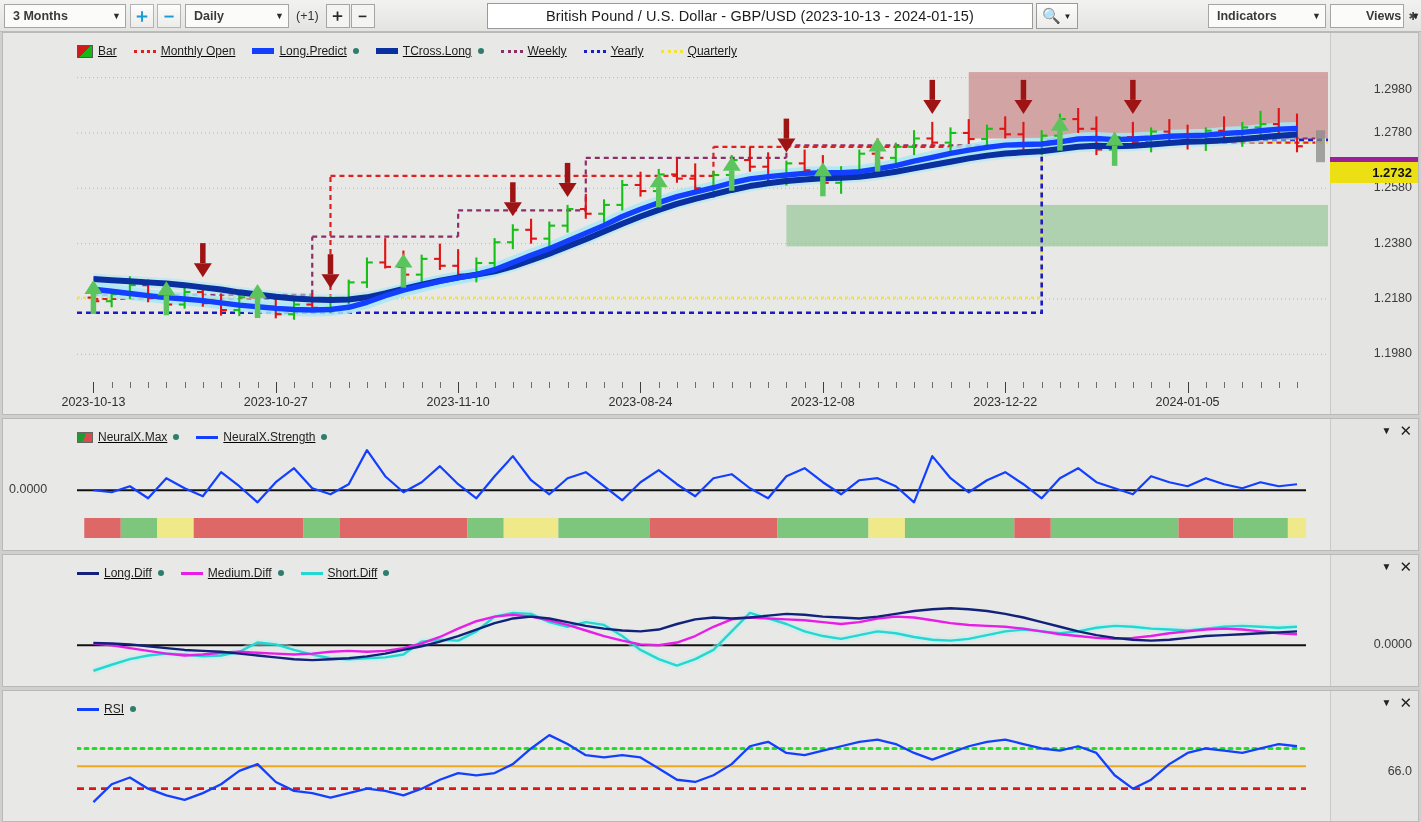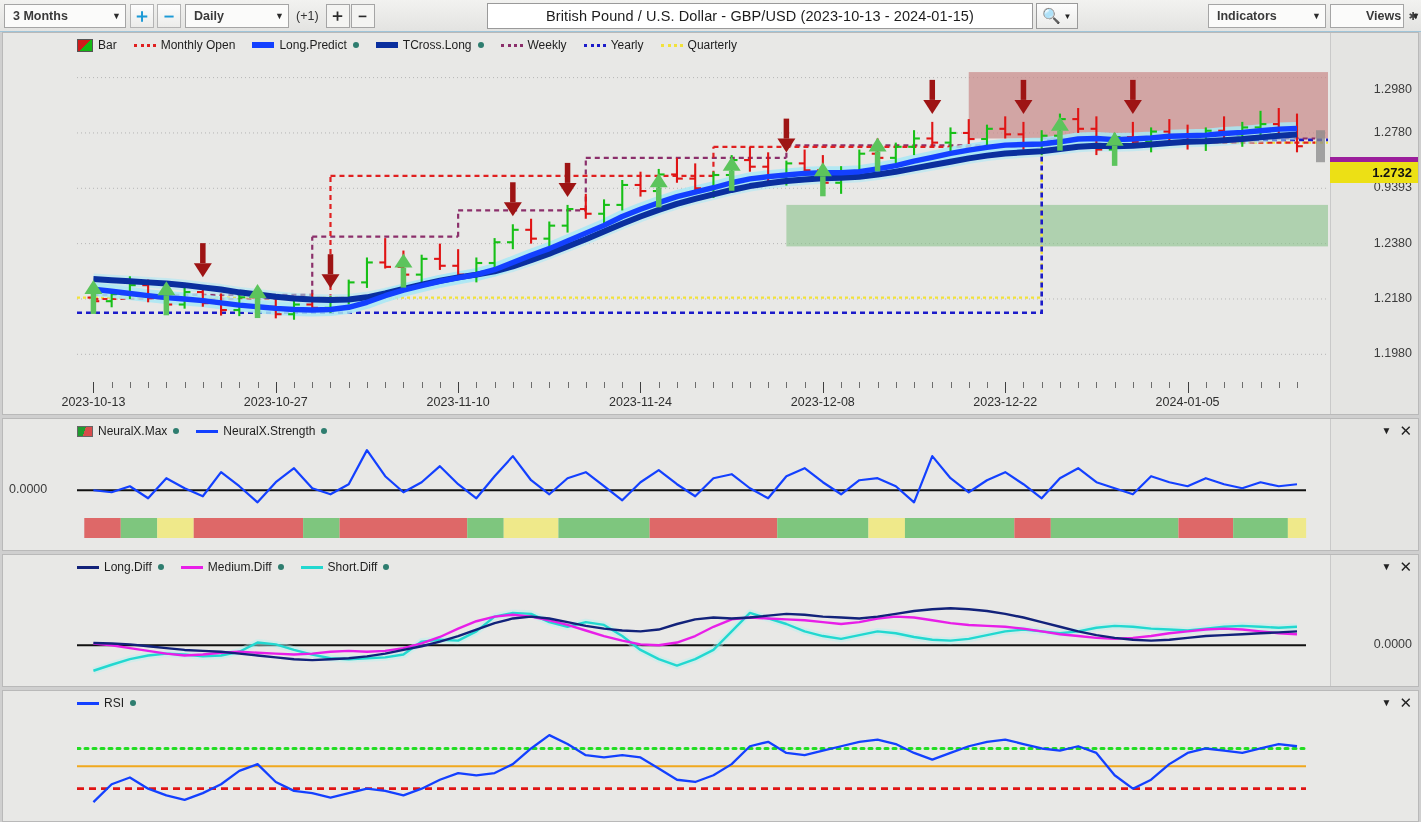--- a/index.html
+++ b/index.html
@@ -54,21 +54,21 @@
   
   #stage{ position:absolute; left:0; top:32px; width:1421px; height:790px; background:#cfcfcf;}
   .panel{ position:absolute; left:2px; width:1417px; background:#e8e8e6;
           border:1px solid #b9b9b9; }
   #panel-main { top:0px;   height:383px; }
   #panel-nx   { top:386px; height:133px; }
   #panel-diff { top:522px; height:133px; }
   #panel-rsi  { top:658px; height:132px; }
 
   .legend{ position:absolute; left:74px; top:5px; height:20px;
-           display:flex; align-items:flex-start; gap:17px; z-index:40;}
+           display:flex; align-items:flex-end; gap:17px; z-index:40;text-decoration:underline;}
   .lg{ display:flex; align-items:center; gap:5px; font-size:12px; color:#1e1e1e;}
   .lg .swatch{ display:inline-block; }
   .sw-bar{ width:16px; height:13px;
      background:linear-gradient(135deg,#d11a1a 0 50%,#15b815 50% 100%); border:1px solid #555;}
   .sw-nx{ width:16px; height:11px;
      background:linear-gradient(110deg,#1f9c2f 0 46%,#d84b4b 46% 100%); border:1px solid #666;}
   .sw-line{ width:22px; height:3px;}
   .sw-thick{ width:22px; height:6px;}
   .sw-dash{ width:22px; height:0; border-top:3px dotted; }
   .dot{ width:6px; height:6px; border-radius:50%; background:#2e7d6f; display:inline-block;
@@ -471,21 +471,21 @@
           <g>
             <rect x="1053.1231778425658" y="18.879310344827616" width="5.5" height="20" fill="#9e1414"></rect>
             <polygon points="1055.8731778425658,52.879310344827616 1046.8731778425658,38.879310344827616 1064.8731778425658,38.879310344827616" fill="#9e1414"></polygon>
           </g>
           <rect x="1239" y="69.23103448275836" width="9" height="32" fill="#8a8a8a" opacity="0.75"></rect>
         </svg>
       </div>
     <div class="axisR" id="axis-main">
         <div class="axlab" style="top: 49px;">1.2980</div>
         <div class="axlab" style="top: 91.9483px;">1.2780</div>
-        <div class="axlab" style="top: 147.293px;">0.9393</div>
+        <div class="axlab" style="top: 147.293px;">1.2580</div>
         <div class="axlab" style="top: 202.638px;">1.2380</div>
         <div class="axlab" style="top: 257.983px;">1.2180</div>
         <div class="axlab" style="top: 313.328px;">1.1980</div>
         <div class="pricetag" style="top: 102.231px;">1.2732</div>
         <div class="pricetag-under" style="top: 124.231px;"></div>
       </div>
     <div id="xaxis">
         <div class="xtick major" style="left: 16.4125px;"></div>
         <div class="xtick" style="left: 34.6487px;"></div>
         <div class="xtick" style="left: 52.8848px;"></div>
@@ -549,21 +549,21 @@
         <div class="xtick major" style="left: 1110.58px;"></div>
         <div class="xtick" style="left: 1128.82px;"></div>
         <div class="xtick" style="left: 1147.05px;"></div>
         <div class="xtick" style="left: 1165.29px;"></div>
         <div class="xtick" style="left: 1183.53px;"></div>
         <div class="xtick" style="left: 1201.76px;"></div>
         <div class="xtick" style="left: 1220px;"></div>
         <div class="xlab" style="left: 16.4125px;">2023-10-13</div>
         <div class="xlab" style="left: 198.774px;">2023-10-27</div>
         <div class="xlab" style="left: 381.136px;">2023-11-10</div>
-        <div class="xlab" style="left: 563.497px;">2023-11-24</div>
+        <div class="xlab" style="left: 563.497px;">2023-08-24</div>
         <div class="xlab" style="left: 745.859px;">2023-12-08</div>
         <div class="xlab" style="left: 928.22px;">2023-12-22</div>
         <div class="xlab" style="left: 1110.58px;">2024-01-05</div>
       </div>
   </div>
 
   <div class="panel" id="panel-nx">
     <div class="legend" id="lg-nx">
         <div class="lg">
           <span class="swatch sw-nx"></span>
@@ -657,15 +657,19 @@
       <span class="x">✕</span>
     </div>
     <div class="plotarea" id="plot-rsi" style="position: relative;">
         <svg width="1251" height="130">
           <line x1="0" y1="57.48837209302325" x2="1229" y2="57.48837209302325" stroke="#22dd22" stroke-width="3" stroke-dasharray="3,5" stroke-linecap="round"></line>
           <line x1="0" y1="75.34883720930233" x2="1229" y2="75.34883720930233" stroke="#f0a81e" stroke-width="2"></line>
           <line x1="0" y1="97.67441860465117" x2="1229" y2="97.67441860465117" stroke="#e01414" stroke-width="2.6" stroke-dasharray="7,5"></line>
           <polyline points="16.412536443148692,111.06976744186046 34.64868804664724,93.2093023255814 52.88483965014578,86.51162790697674 71.12099125364432,97.67441860465117 89.35714285714288,104.37209302325581 107.59329446064142,108.83720930232558 125.82944606413997,102.13953488372093 144.0655976676385,93.2093023255814 162.30174927113706,79.81395348837209 180.5379008746356,73.11627906976744 198.77405247813414,90.97674418604652 217.01020408163268,99.90697674418604 235.24635568513125,102.13953488372093 253.4825072886298,106.6046511627907 271.7186588921283,102.13953488372093 289.9548104956269,97.67441860465117 308.1909620991254,99.90697674418604 326.42711370262396,104.37209302325581 344.66326530612247,97.67441860465117 362.89941690962104,88.74418604651163 381.13556851311955,82.04651162790698 399.3717201166181,84.27906976744185 417.60787172011663,82.04651162790698 435.8440233236152,73.11627906976744 454.0801749271137,57.48837209302325 472.3163265306123,44.09302325581396 490.55247813411086,53.02325581395348 508.78862973760937,64.18604651162791 527.0247813411079,66.4186046511628 545.2609329446065,64.18604651162791 563.497084548105,66.4186046511628 581.7332361516036,77.5813953488372 599.969387755102,88.74418604651163 618.2055393586006,90.97674418604652 636.4416909620992,84.27906976744185 654.6778425655978,73.11627906976744 672.9139941690963,55.25581395348837 691.1501457725948,50.79069767441861 709.3862973760934,61.95348837209303 727.6224489795919,64.18604651162791 745.8586005830905,59.72093023255814 764.0947521865891,55.25581395348837 782.3309037900875,50.79069767441861 800.5670553935861,48.55813953488372 818.8032069970847,53.02325581395348 837.0393586005832,61.95348837209303 855.2755102040817,68.65116279069768 873.5116618075803,61.95348837209303 891.7478134110788,55.25581395348837 909.9839650145774,50.79069767441861 928.220116618076,48.55813953488372 946.4562682215744,53.02325581395348 964.692419825073,57.48837209302325 982.9285714285716,59.72093023255814 1001.1647230320701,55.25581395348837 1019.4008746355686,61.95348837209303 1037.6370262390672,84.27906976744185 1055.8731778425658,97.67441860465117 1074.1093294460643,88.74418604651163 1092.3454810495627,73.11627906976744 1110.5816326530614,61.95348837209303 1128.81778425656,57.48837209302325 1147.0539358600583,59.72093023255814 1165.290087463557,61.95348837209303 1183.5262390670557,57.48837209302325 1201.7623906705542,53.02325581395348 1219.9985422740529,55.25581395348837" fill="none" stroke="#1340ff" stroke-width="2.3" stroke-linejoin="round"></polyline>
         </svg>
       </div>
+    <div class="axisR">
+      <div class="axlab" id="rsi-up" style="top: 73.4884px;">66.0</div>
+      <div class="axlab" id="rsi-lo" style="top: 129.302px;">16.0</div>
+    </div>
   </div>
 
 </div>
 
 </body></html>

